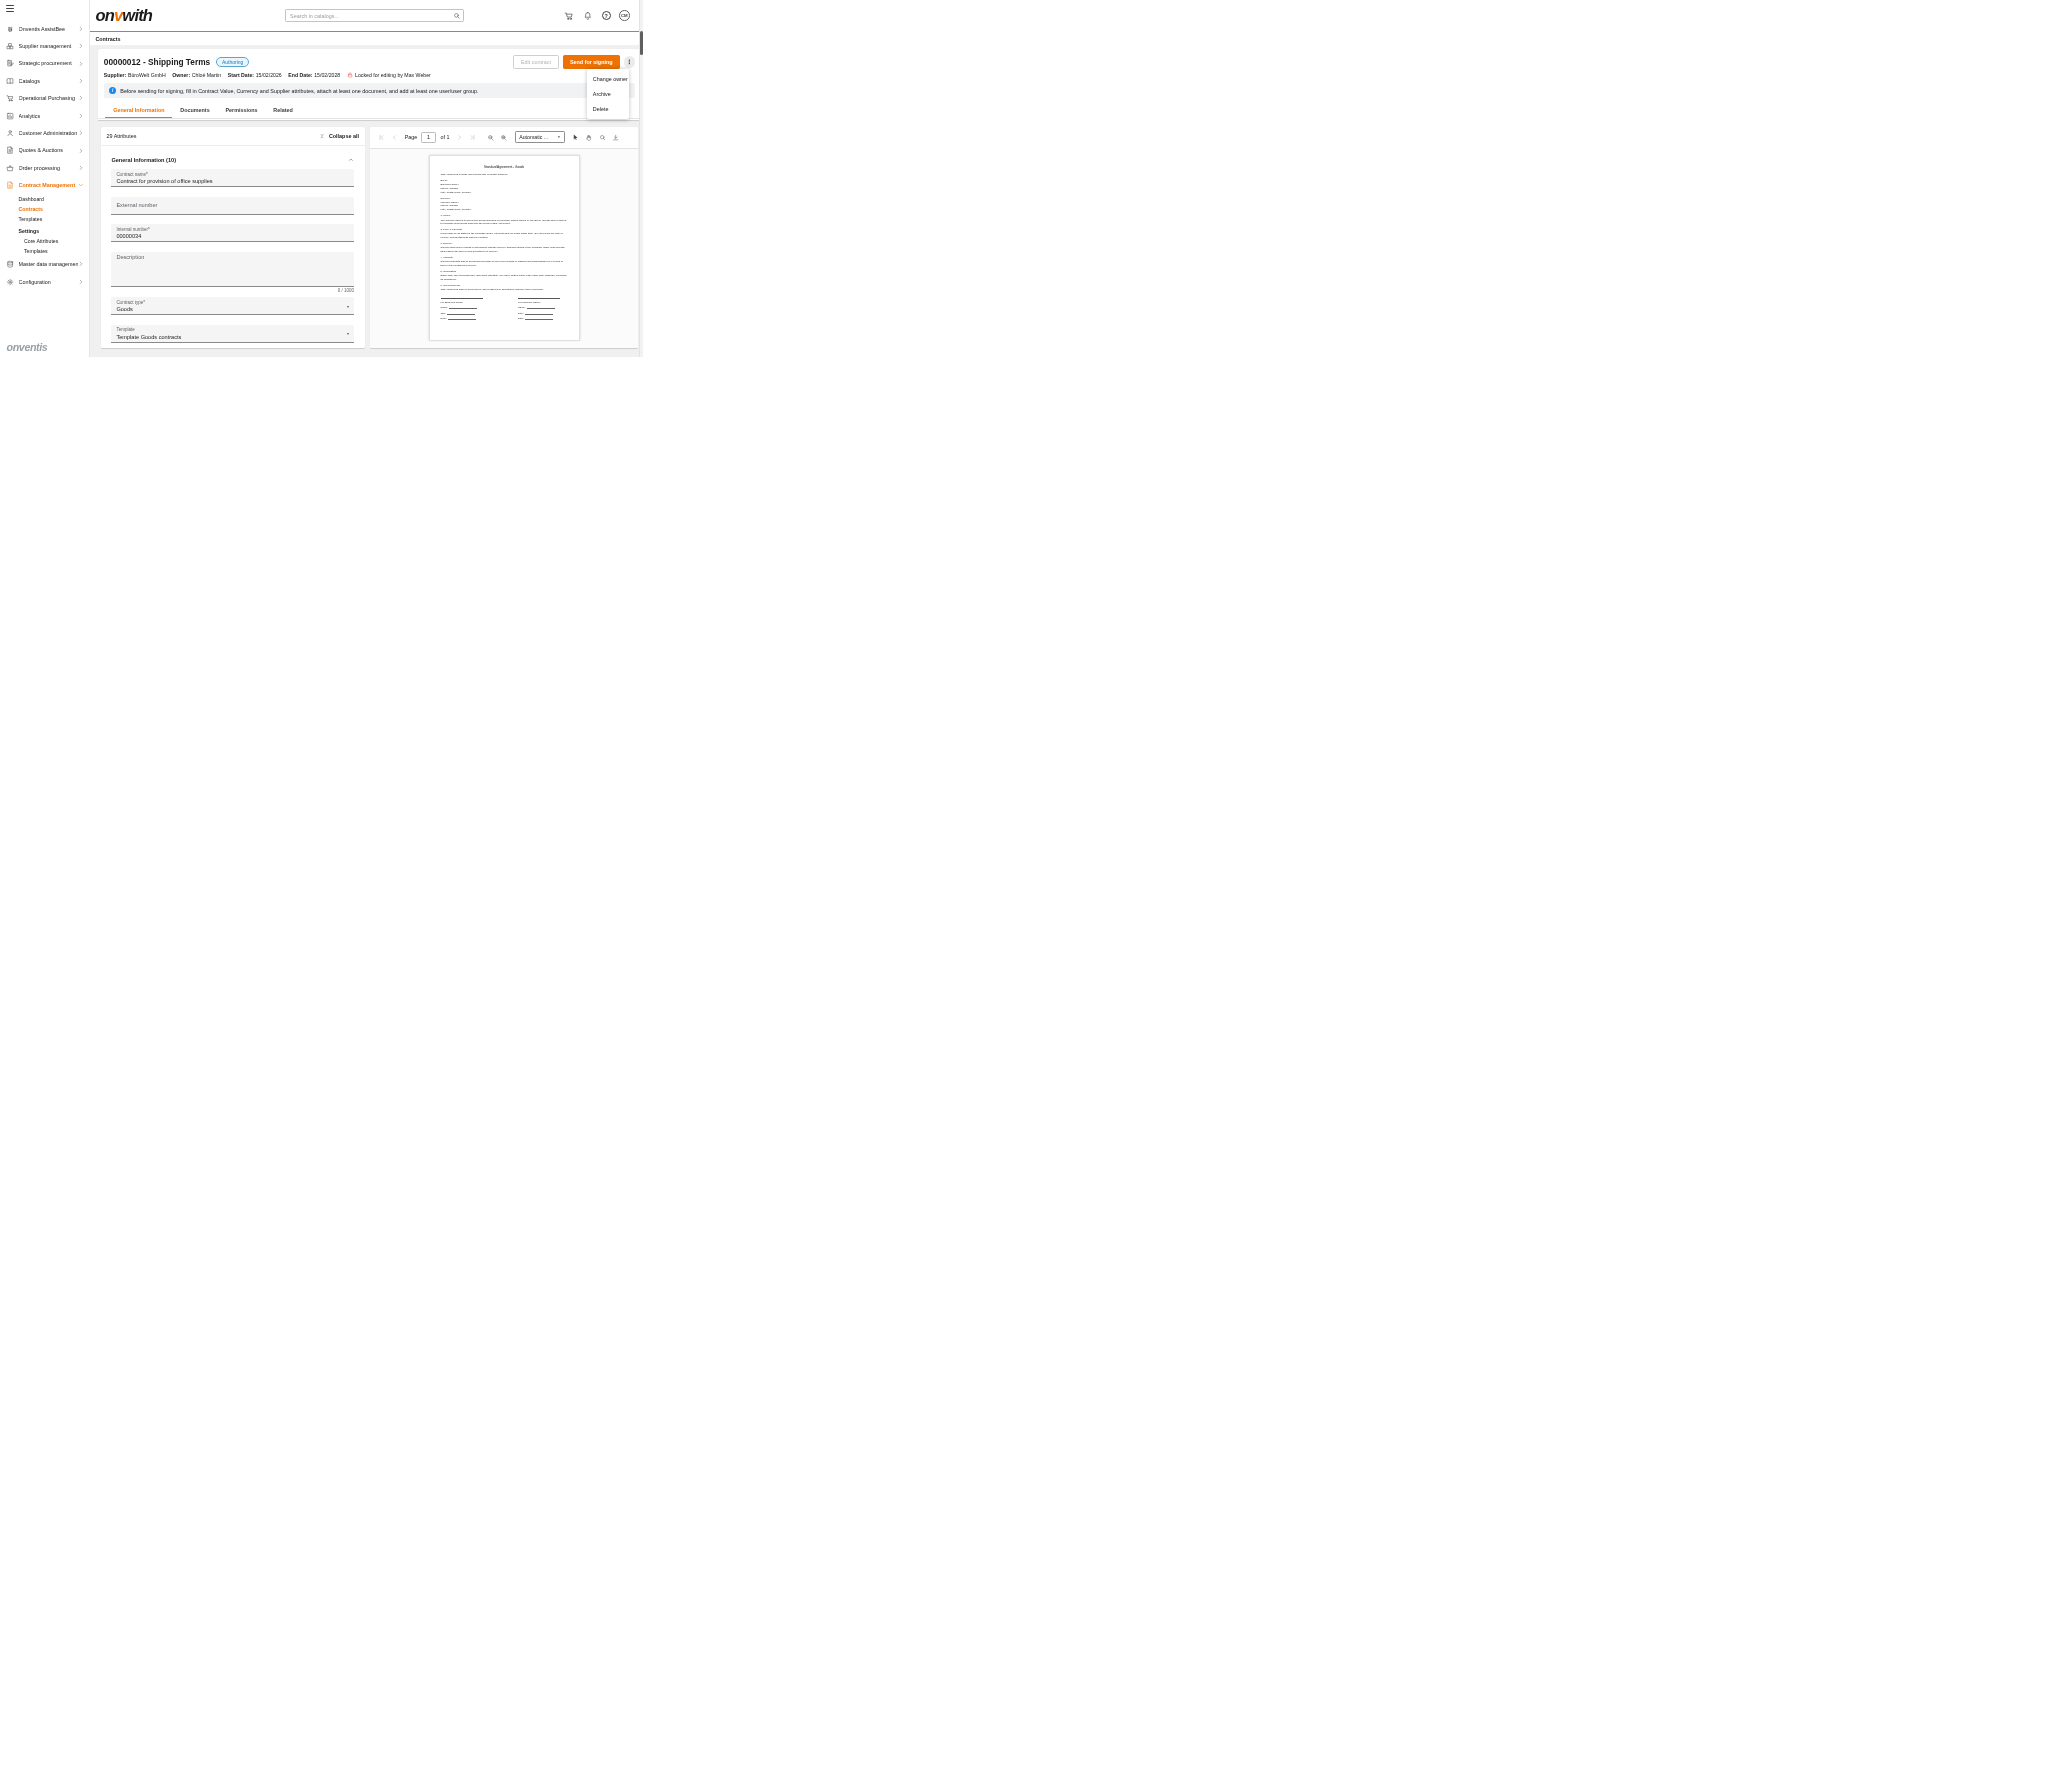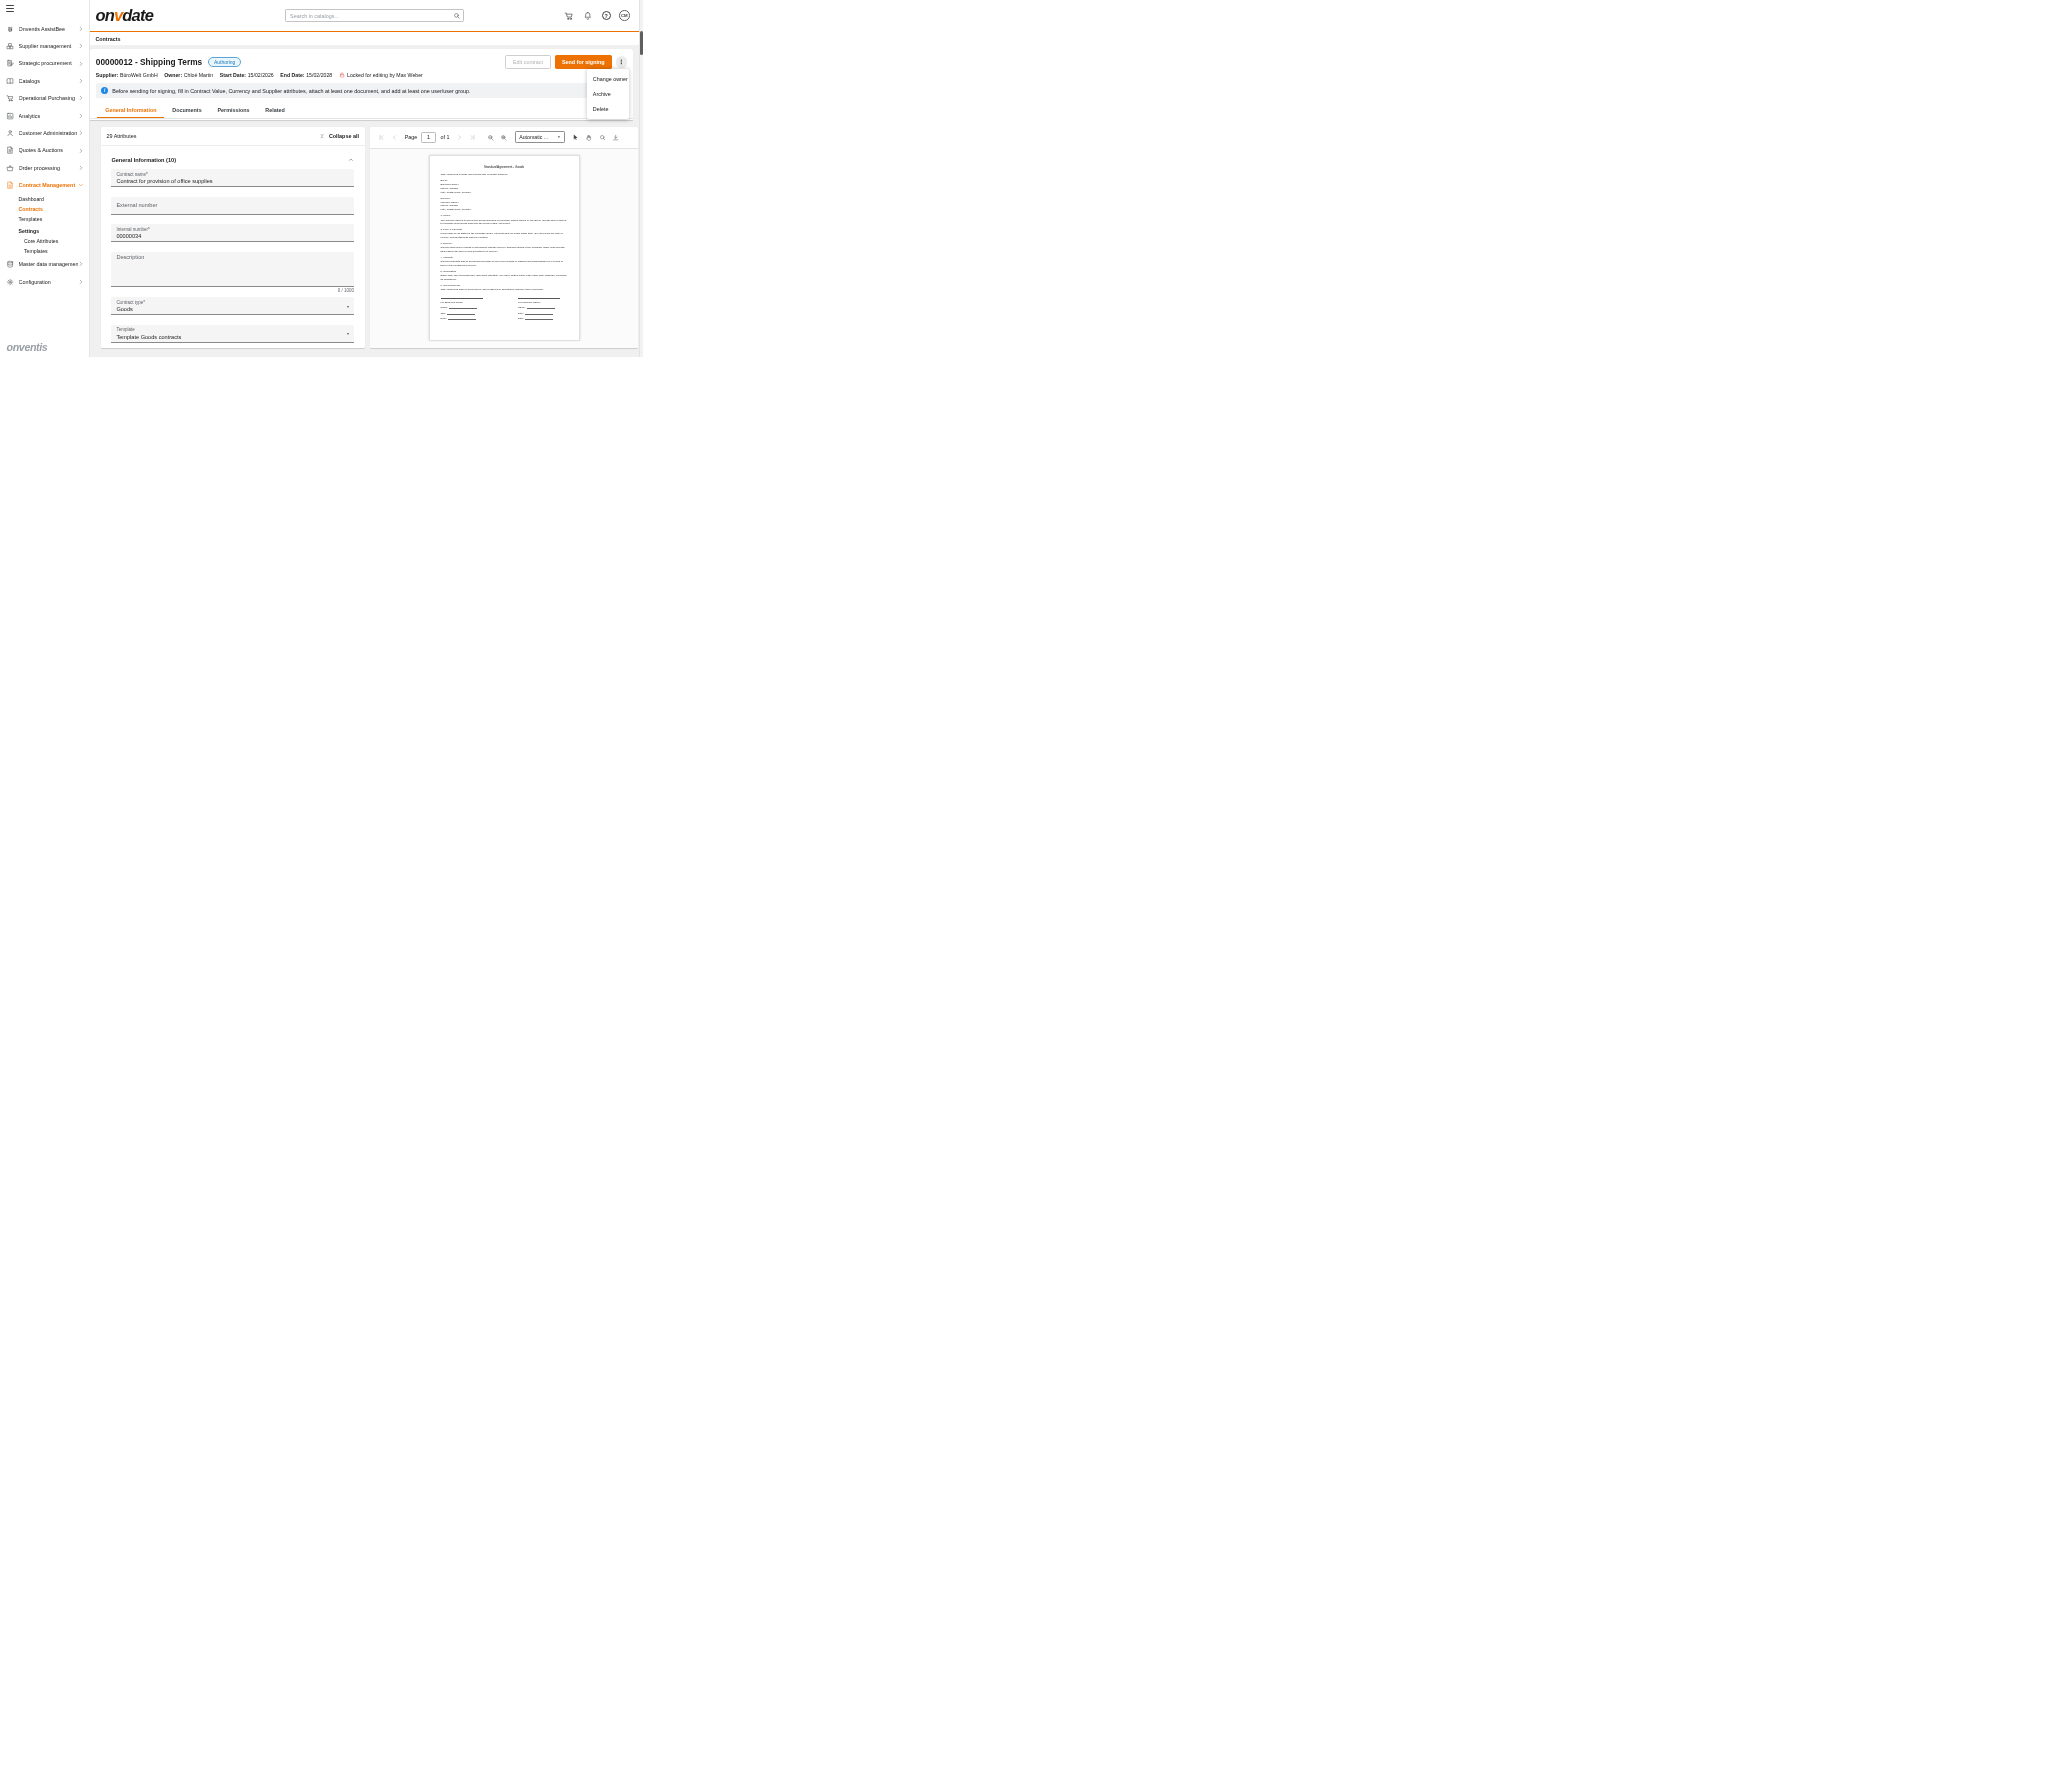--- a/index.html
+++ b/index.html
@@ -46,21 +46,21 @@
   .help-circle { width:9px; height:9px; border:0.7px solid #3c4043; border-radius:50%; display:flex; align-items:center; justify-content:center; font-size:5.4px; font-weight:bold; color:#3c4043; cursor:pointer; }
   .avatar { width:10.7px; height:10.7px; border:0.7px solid #5f6368; border-radius:50%; display:flex; align-items:center; justify-content:center; font-size:4.3px; font-weight:bold; color:#3c4043; cursor:pointer; }
 
   
   .breadcrumb-bar { position:absolute; left:90px; top:32px; width:552px; height:13px; background:#fff; display:flex; align-items:center; padding-left:5.4px; }
   .breadcrumb-bar span { font-size:5.4px; font-weight:bold; color:#202124; cursor:pointer; }
 
   
   .main { position:absolute; left:90px; top:45px; width:552px; height:312px; background:#f0f0f0; }
 
-  .header-card { position:absolute; left:0; top:4.1px; width:543px; height:71px; background:#fff; border-radius:1.7px 1.7px 0 0; box-shadow:0 0.4px 0.8px rgba(0,0,0,.15); }
+  .header-card { position:absolute; left:8px; top:4.1px; width:543px; height:71px; background:#fff; border-radius:1.7px 1.7px 0 0; box-shadow:0 0.4px 0.8px rgba(0,0,0,.15); }
   .hc-top { display:flex; align-items:center; padding:5.8px 5.8px 0 5.8px; height:20px; }
   .title { font-size:8.3px; font-weight:bold; color:#1a1a1a; }
   .badge { margin-left:5.8px; border:0.4px solid #58a6d6; color:#1a7dbd; background:#eaf5fc; border-radius:5.4px; padding:1.2px 5px; font-size:5px; }
   .hc-actions { margin-left:auto; display:flex; align-items:center; gap:4.1px; }
   .btn-outline { height:13.6px; padding:0 7px; background:#fff; border:0.4px solid #cfcfcf; color:#b3b3b3; border-radius:1.7px; font-size:5.4px; font-family:"Liberation Sans", sans-serif; cursor:not-allowed; }
   .btn-primary { height:13.6px; padding:0 7px; background:#ee7203; border:none; color:#fff; border-radius:1.7px; font-size:5.4px; font-weight:bold; font-family:"Liberation Sans", sans-serif; cursor:pointer; }
   .kebab { width:11.6px; height:11.6px; border:none; border-radius:50%; background:#ebebeb; color:#3c4043; font-size:6.2px; font-weight:bold; cursor:pointer; display:flex; align-items:center; justify-content:center; font-family:"DejaVu Sans", sans-serif; }
   .hc-meta { display:flex; align-items:center; gap:6.6px; padding:2.5px 5.8px 0 5.8px; font-size:5.2px; color:#202124; height:10px; }
   .hc-meta b { margin-right:1.7px; }
   .lock-wrap { display:flex; align-items:center; gap:2.1px; }
@@ -334,21 +334,21 @@
               <path d="M9 5l7 7-7 7"></path>
             </svg>
           </span>
       </div>
 
     </nav>
     <div class="side-footer-logo">onventis</div>
   </aside>
 
   <header class="topbar">
-    <div class="logo"><span class="lg-on">on</span><span class="lg-v">v</span><span class="lg-rest">date</span></div>
+    <div class="logo"><span class="lg-on">on</span><span class="lg-v">v</span><span class="lg-rest">with</span></div>
     <div class="search-wrap">
       <input class="search-input" type="text" placeholder="Search in catalogs..." style="">
       <span class="search-ico">
           <svg width="7.4" height="7.4" viewBox="0 0 24 24">
             <circle cx="11" cy="11" r="6"></circle>
             <path d="M15.5 15.5L20 20"></path>
           </svg>
         </span>
     </div>
     <div class="top-icons">

